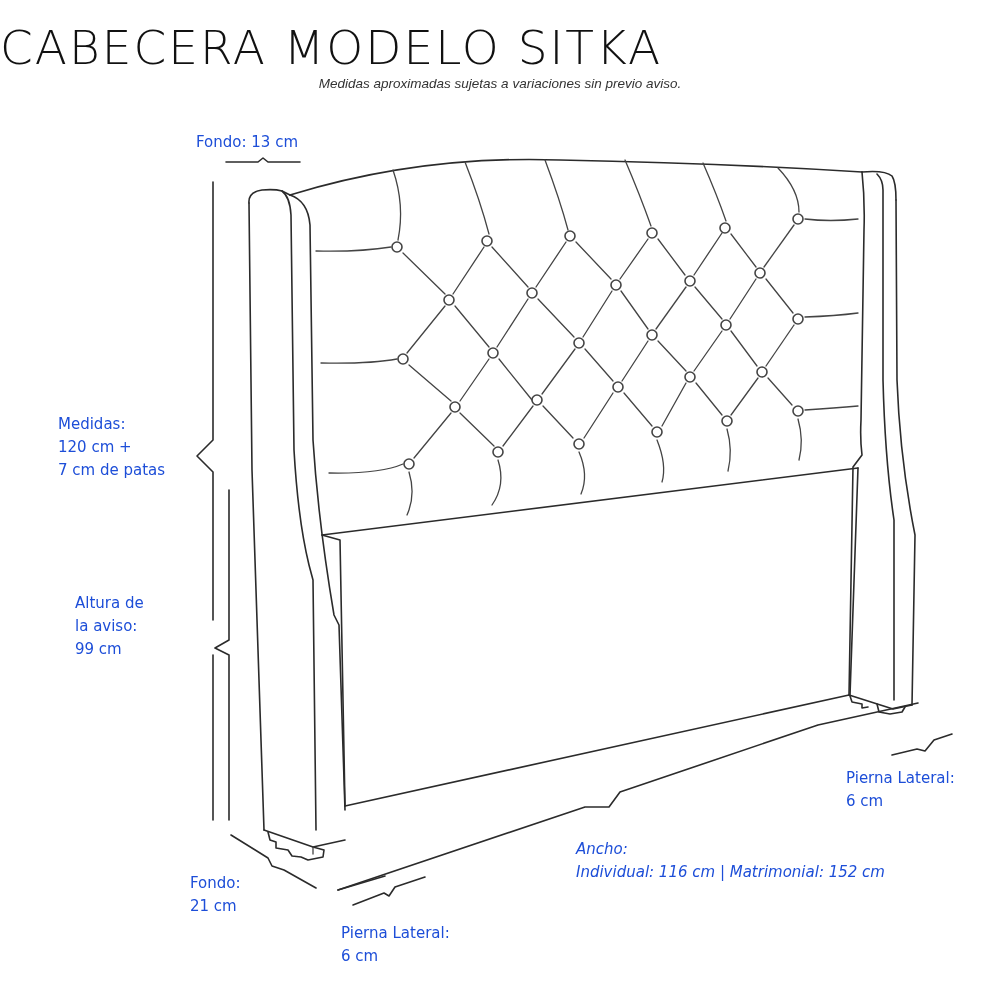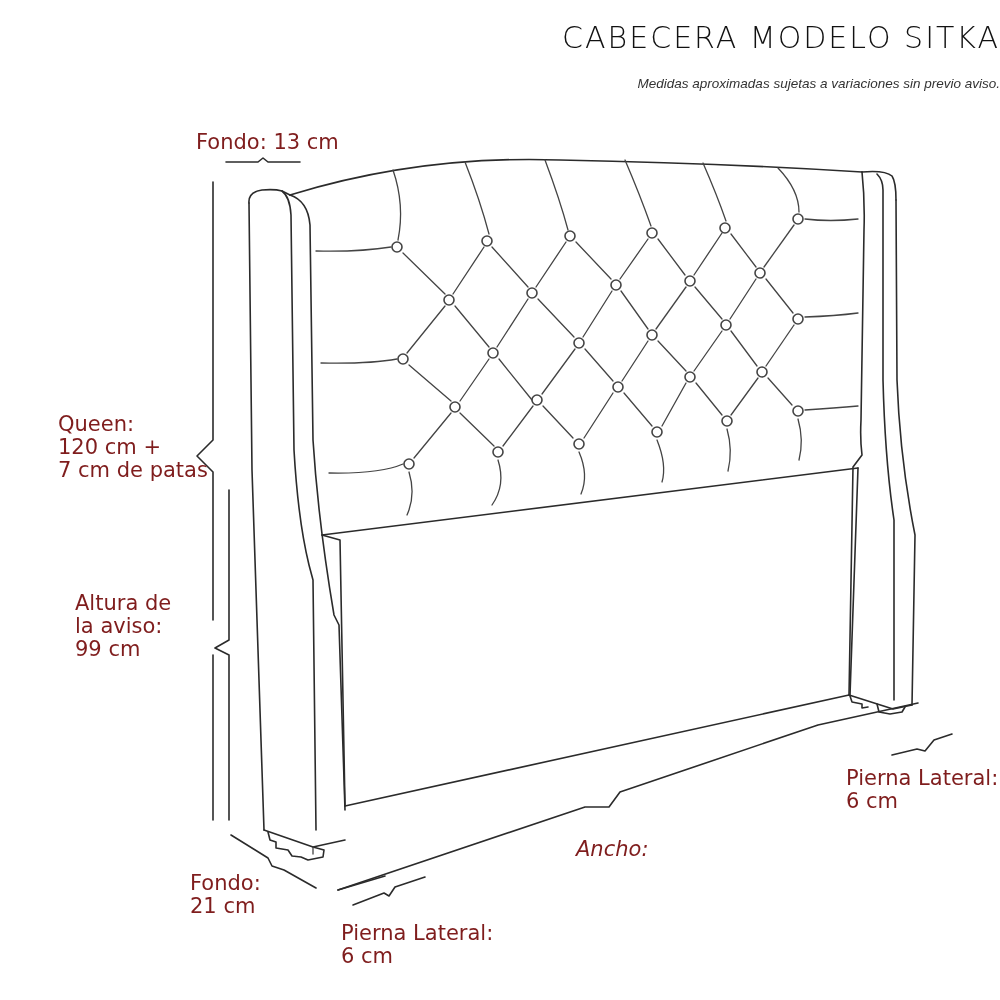--- a/index.html
+++ b/index.html
@@ -1,24 +1,24 @@
 <!DOCTYPE html>
 <html><head>
 <meta charset="utf-8">
 <style>
   html, body { margin: 0; padding: 0; background: #ffffff; }
   body { width: 1000px; height: 1000px; position: relative; overflow: hidden;
          font-family: "DejaVu Sans", "Liberation Sans", sans-serif; color: #1a1a1a; }
-  .title { position: absolute; left: 0; top: 20px; width: 1000px; text-align: right;
-           font-size: 30px; letter-spacing: 2px; font-weight: normal; color: #111;
+  .title { position: absolute; left: 0; top: 20px; width: 1000px; text-align: left;
+           font-size: 47px; letter-spacing: 2px; font-weight: normal; color: #111;
            font-family: "DejaVu Sans", sans-serif; font-weight: 200; }
-  .subtitle { position: absolute; left: 0; top: 76px; width: 1000px; text-align: right;
+  .subtitle { position: absolute; left: 0; top: 76px; width: 1000px; text-align: center;
               font-size: 13.5px; font-style: italic; color: #333;
               font-family: "Liberation Sans", sans-serif; }
-  .label { position: absolute; font-size: 21px; line-height: 23px; color: #7f1d1d;
+  .label { position: absolute; font-size: 15px; line-height: 23px; color: #1d4ed8;
            font-family: "DejaVu Sans", sans-serif; white-space: nowrap; }
   svg.drawing { position: absolute; left: 0; top: 0; }
   svg.drawing .ln { fill: none; stroke: #2b2b2b; stroke-width: 1.6; stroke-linecap: round; stroke-linejoin: round; }
   svg.drawing .thin { fill: none; stroke: #444; stroke-width: 1.3; stroke-linecap: round; }
   svg.drawing .btn { fill: #fff; stroke: #444; stroke-width: 1.6; }
 </style>
 </head>
 <body>
 
 <div class="title">CABECERA MODELO SITKA</div>
@@ -183,21 +183,21 @@
     <circle class="btn" cx="727" cy="421" r="5"></circle>
     <circle class="btn" cx="798" cy="411" r="5"></circle>
   </g>
 </svg>
 
 <div class="label" style="left:196px; top:131px;">
   <span>Fondo: 13 cm</span>
 </div>
 
 <div class="label" style="left:58px; top:413px;">
-  <div>Queen:</div>
+  <div>Medidas:</div>
   <div>120 cm +</div>
   <div>7 cm de patas</div>
 </div>
 
 <div class="label" style="left:75px; top:592px;">
   <div>Altura de</div>
   <div>la aviso:</div>
   <div>99 cm</div>
 </div>
 
@@ -211,13 +211,14 @@
   <div>6 cm</div>
 </div>
 
 <div class="label" style="left:846px; top:767px;">
   <div>Pierna Lateral:</div>
   <div>6 cm</div>
 </div>
 
 <div class="label" style="left:576px; top:838px;font-style:italic;">
   <div>Ancho:</div>
+  <div>Individual: 116 cm | Matrimonial: 152 cm</div>
 </div>
 
 </body></html>

